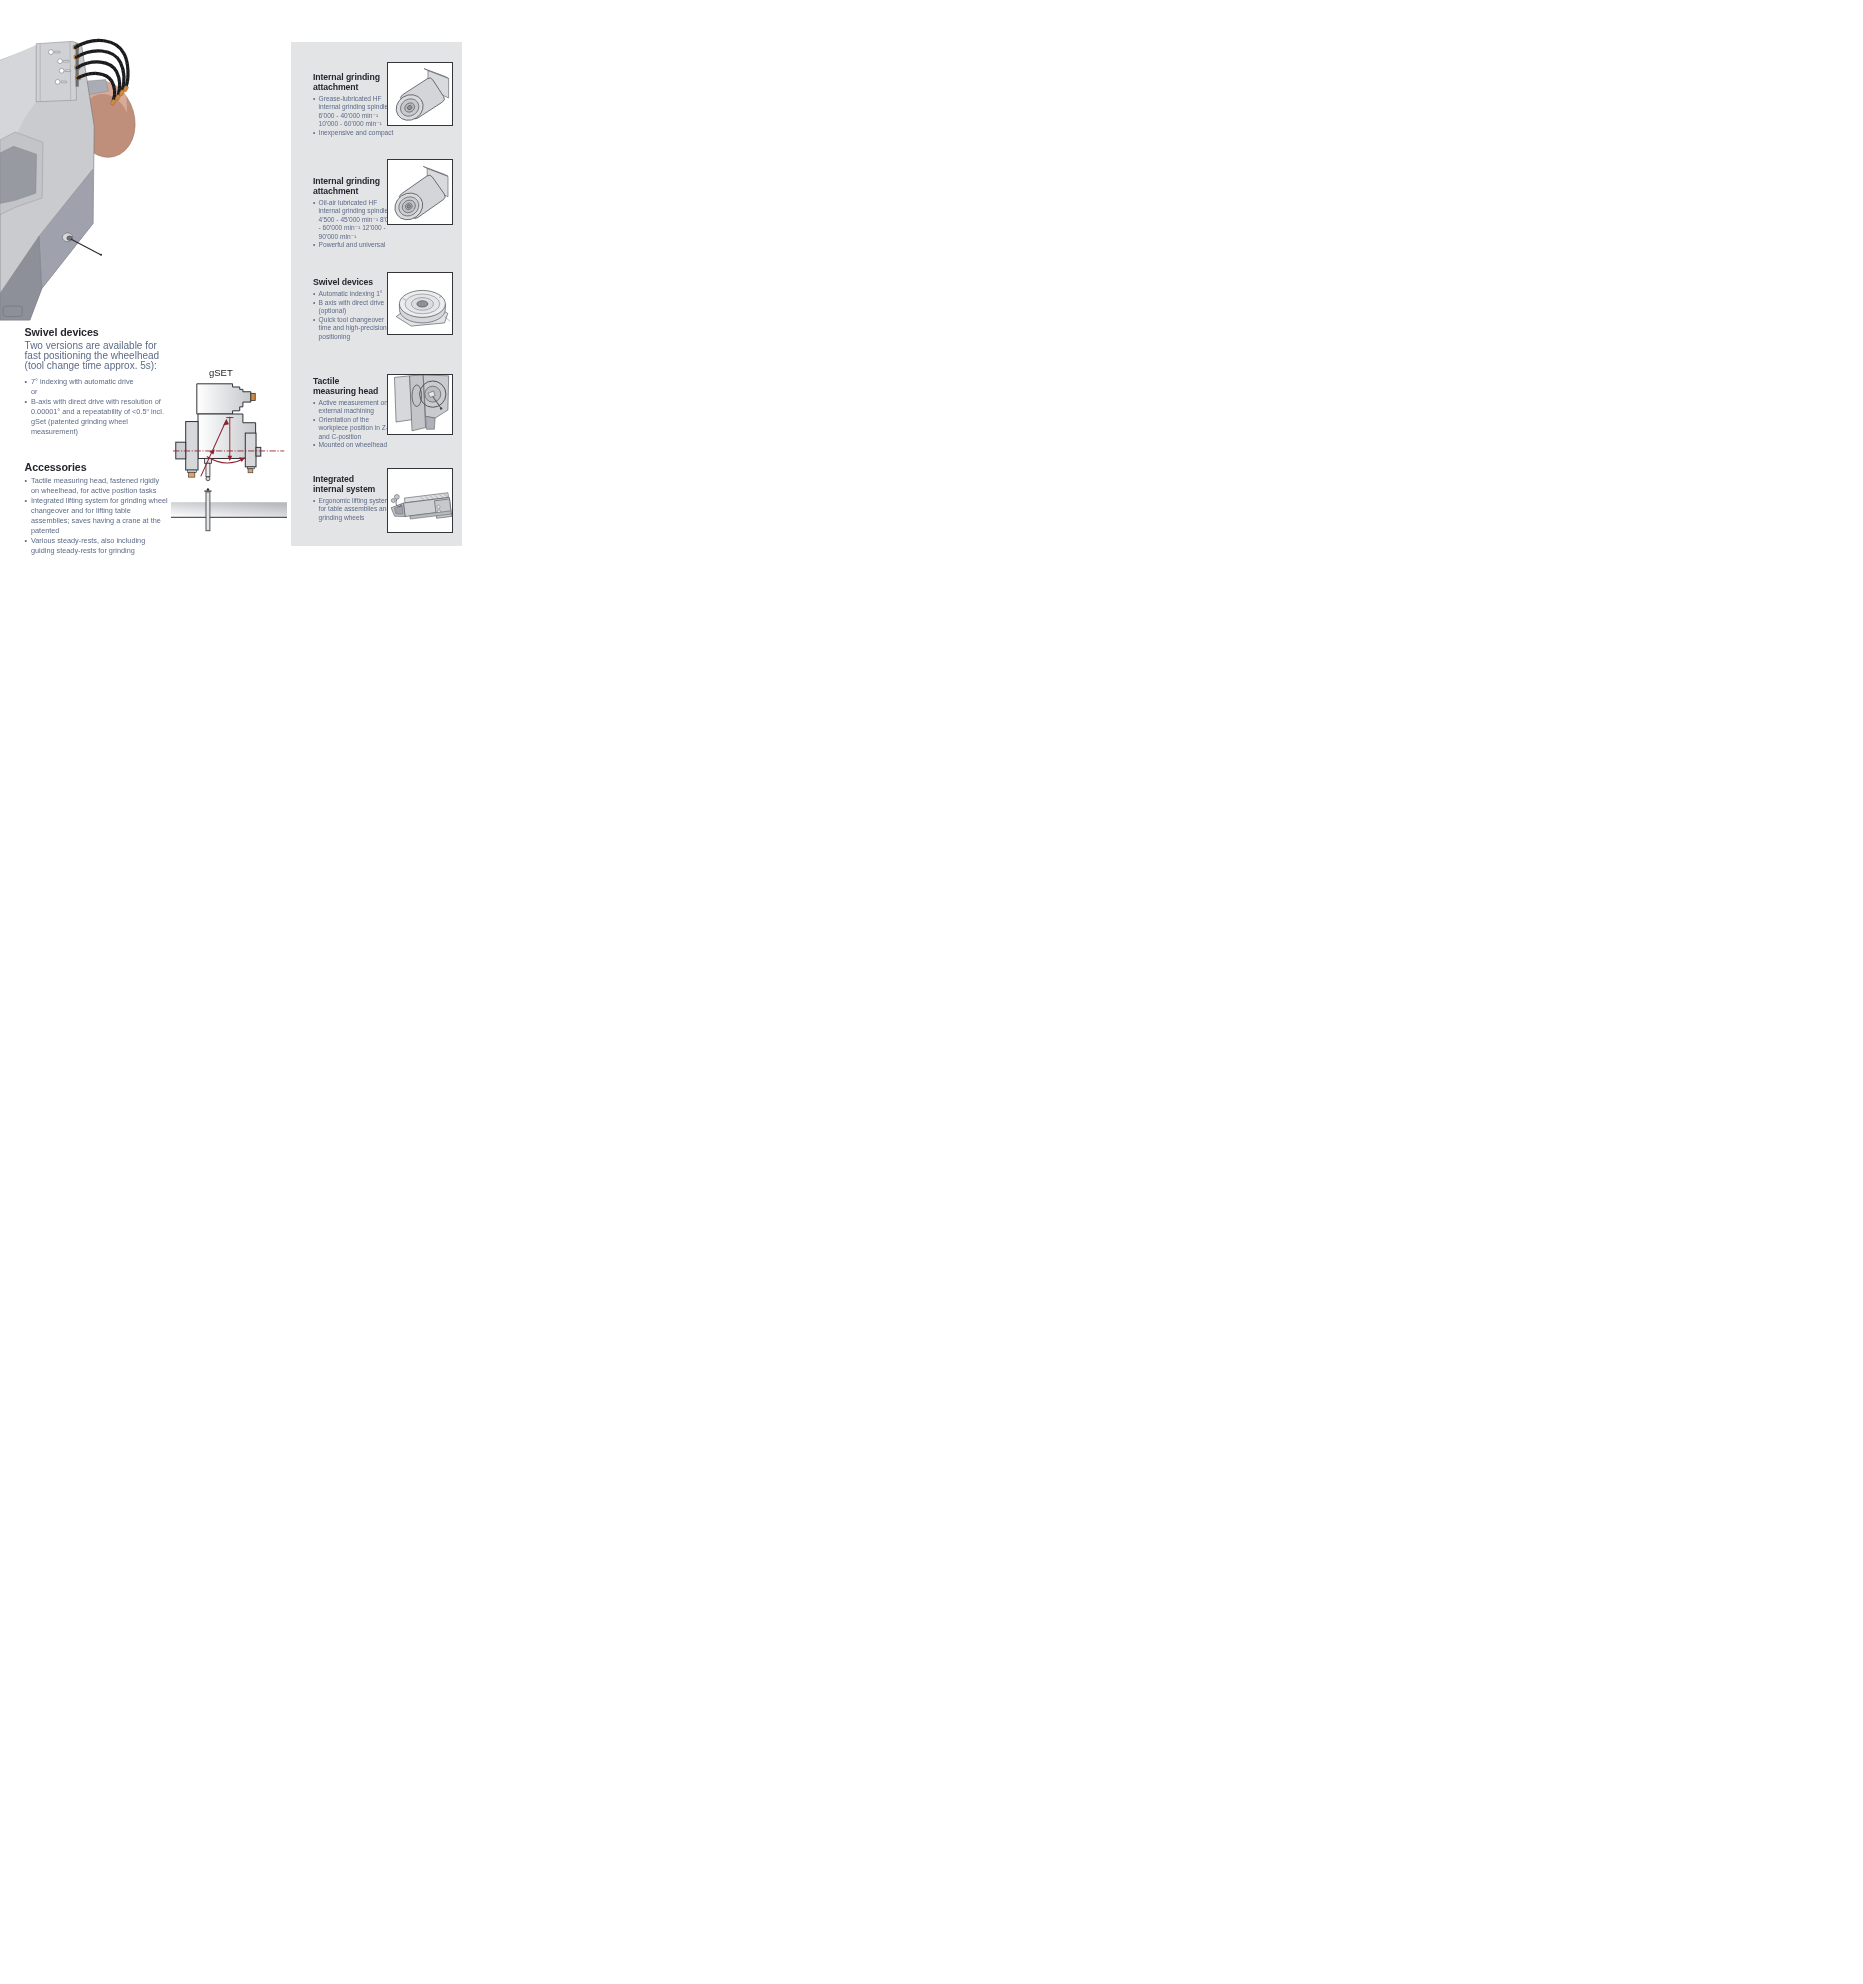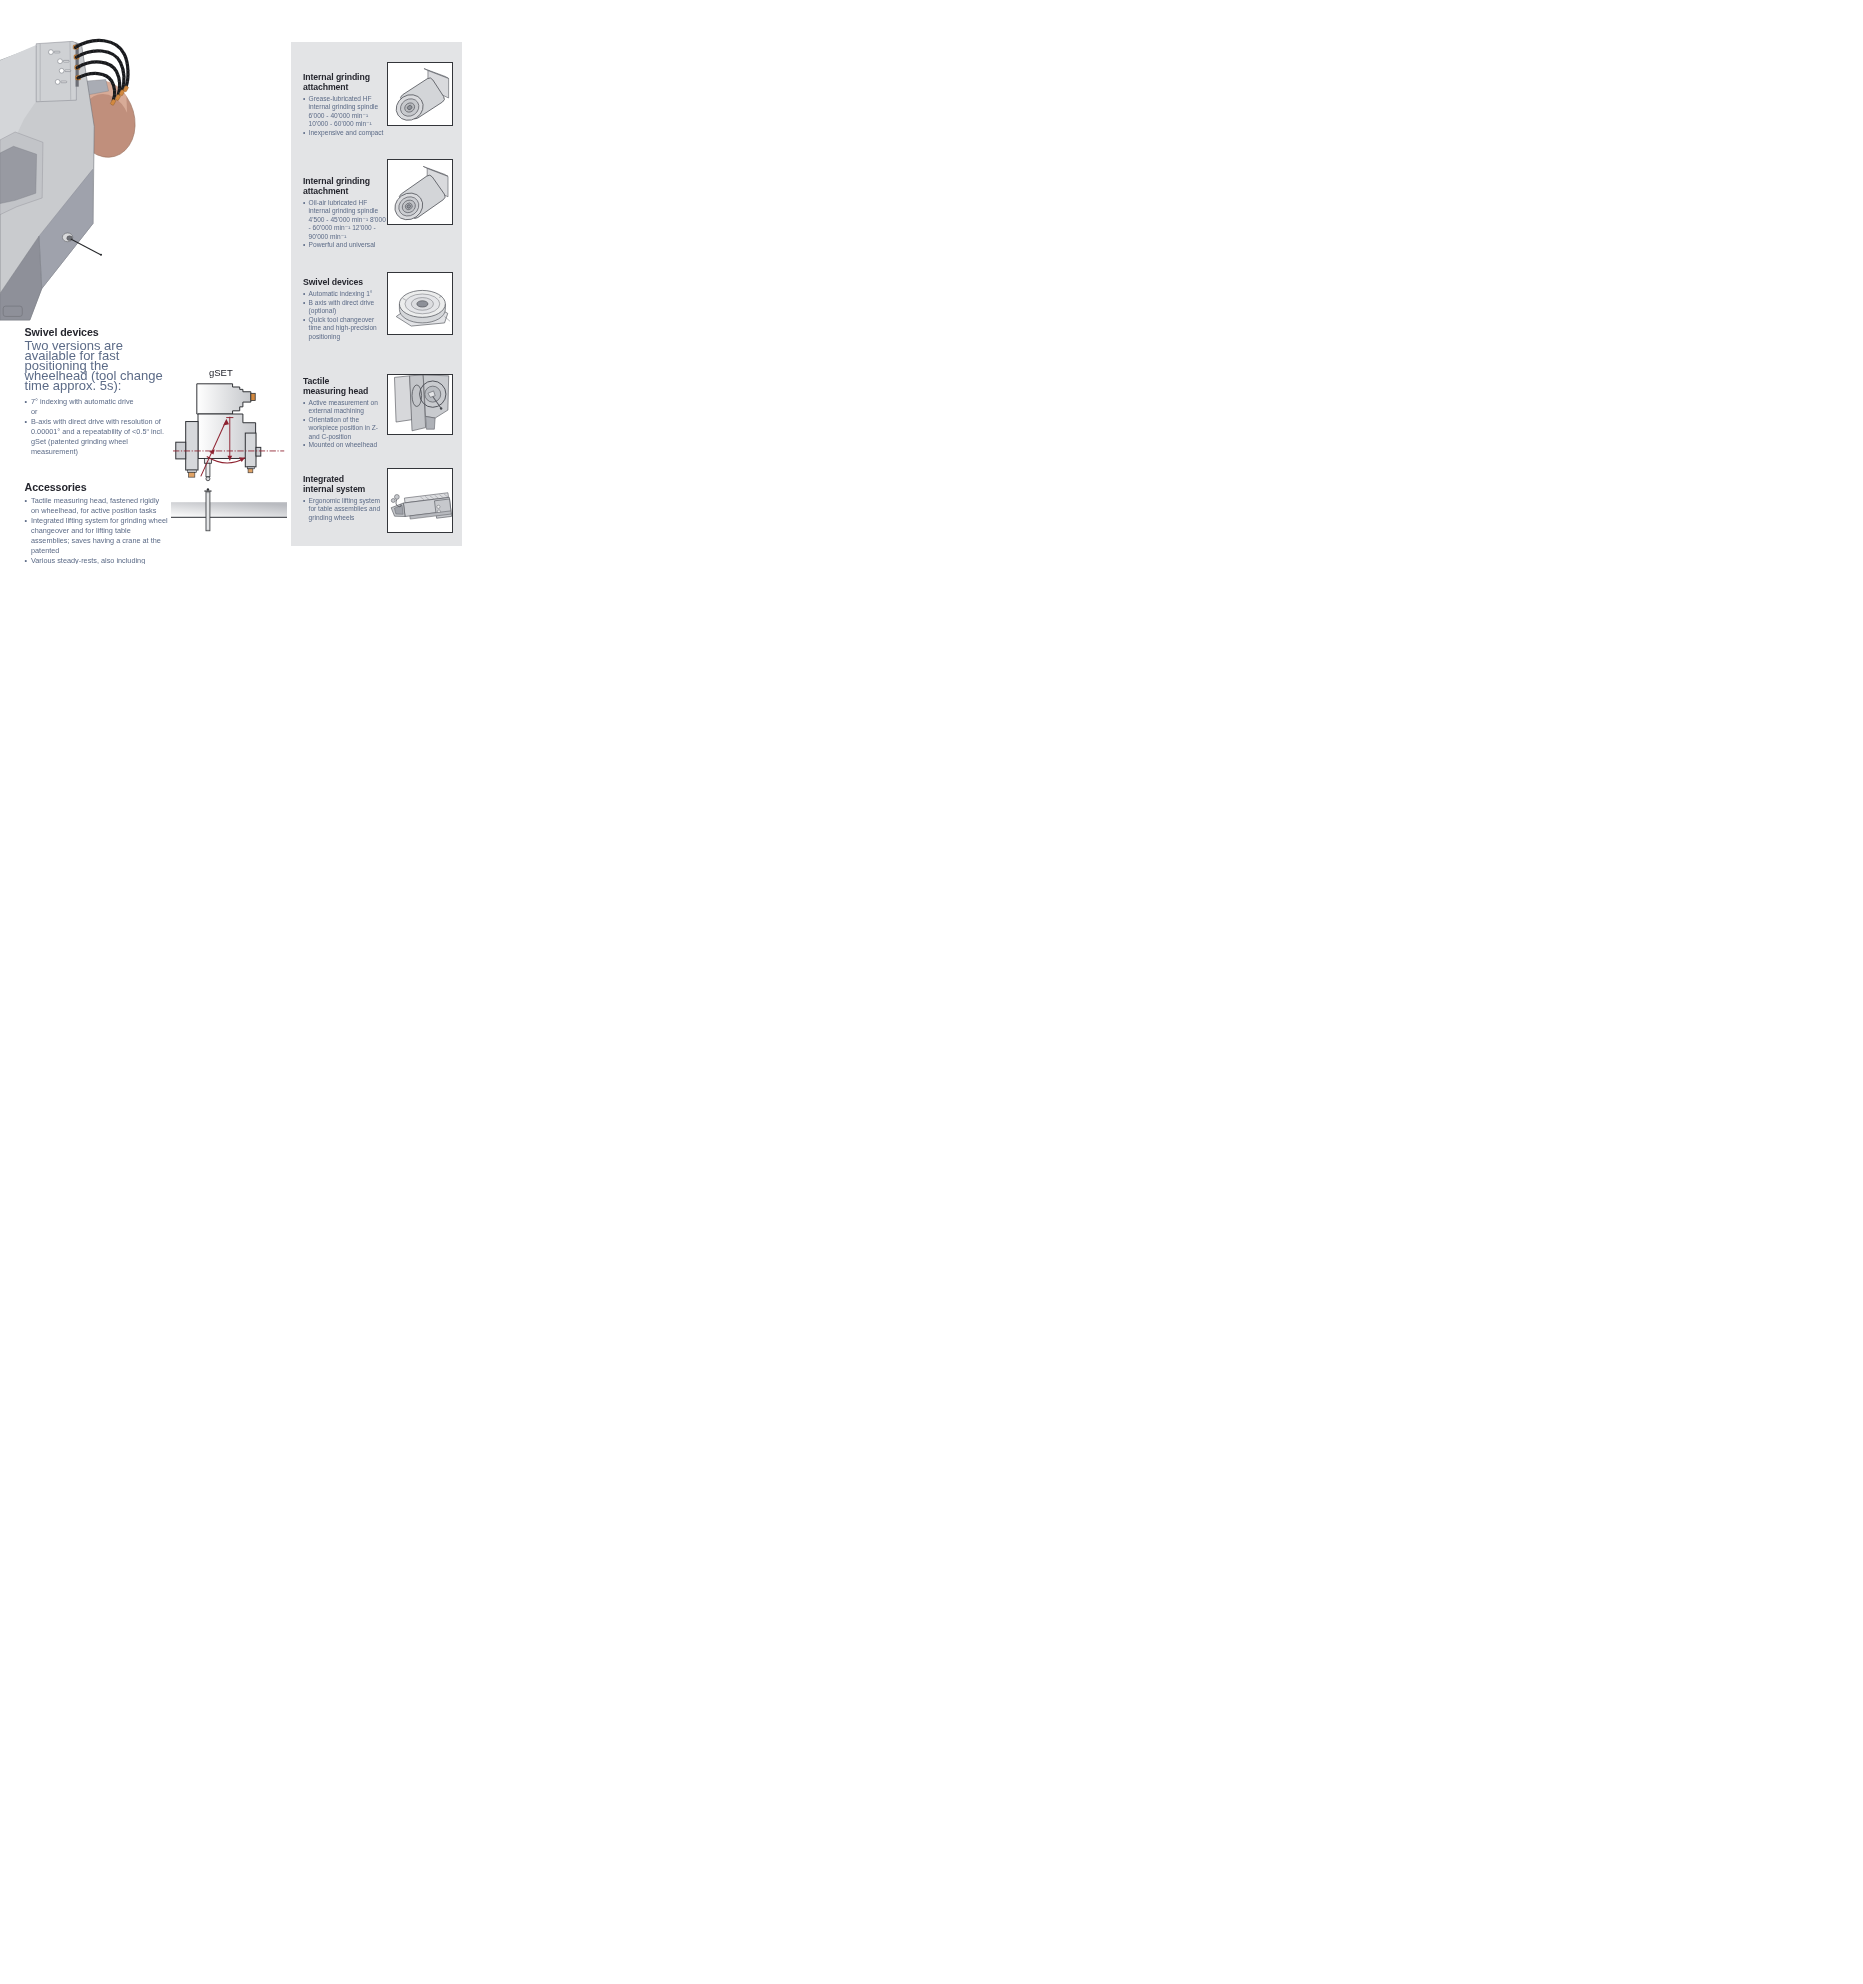--- a/index.html
+++ b/index.html
@@ -3,32 +3,32 @@
 <meta charset="utf-8">
 <style>
   html,body{margin:0;padding:0;background:#ffffff;}
   #page{
     position:relative;width:466px;height:564px;background:#ffffff;
     font-family:"Liberation Sans","DejaVu Sans",sans-serif;overflow:hidden;
   }
   
   .leftcol{position:absolute;left:24.6px;top:326px;width:144px;}
   .leftcol .lh{font-size:10.7px;font-weight:bold;color:#25262e;line-height:12px;margin:0 0 3.2px 0;letter-spacing:-0.1px;}
-  .leftcol .intro{font-size:13px;color:#5c6b87;line-height:10px;margin:0 0 5.6px 0;}
+  .leftcol .intro{font-size:10px;color:#5c6b87;line-height:10px;margin:0 0 5.6px 0;}
   .leftcol .sec2{margin-top:24px;}
   .bullet{display:flex;font-size:7.3px;color:#5c6b87;line-height:10px;}
   .bullet .dot{width:6.4px;flex:0 0 6.4px;}
   .bullet .txt{flex:1;white-space:pre-line;}
   
   .gset{position:absolute;left:171px;top:367px;width:116px;height:171px;}
   .gset .glabel{position:absolute;left:38px;top:0;font-size:9.5px;font-weight:normal;color:#25262e;}
   .gset svg{position:absolute;left:0;top:12px;}
   
   .sidebar{position:absolute;left:291px;top:42px;width:171px;height:504px;background:#e3e4e6;}
-  .ssec{position:absolute;left:12px;width:83px;}
+  .ssec{position:absolute;left:22px;width:83px;}
   .ssec .sh{font-size:8.7px;font-weight:bold;color:#25262e;line-height:9.5px;margin:0 0 2.8px 0;white-space:pre-line;letter-spacing:-0.1px;}
   .sbullet{display:flex;font-size:6.6px;color:#5c6b87;line-height:8.5px;}
   .sbullet .dot{width:5.6px;flex:0 0 5.6px;}
   .sbullet .txt{flex:1;}
   .frame{position:absolute;left:96px;width:64px;background:#ffffff;border:1.2px solid #33353a;}
   .frame svg{display:block;}
 </style>
 </head>
 <body>
 

